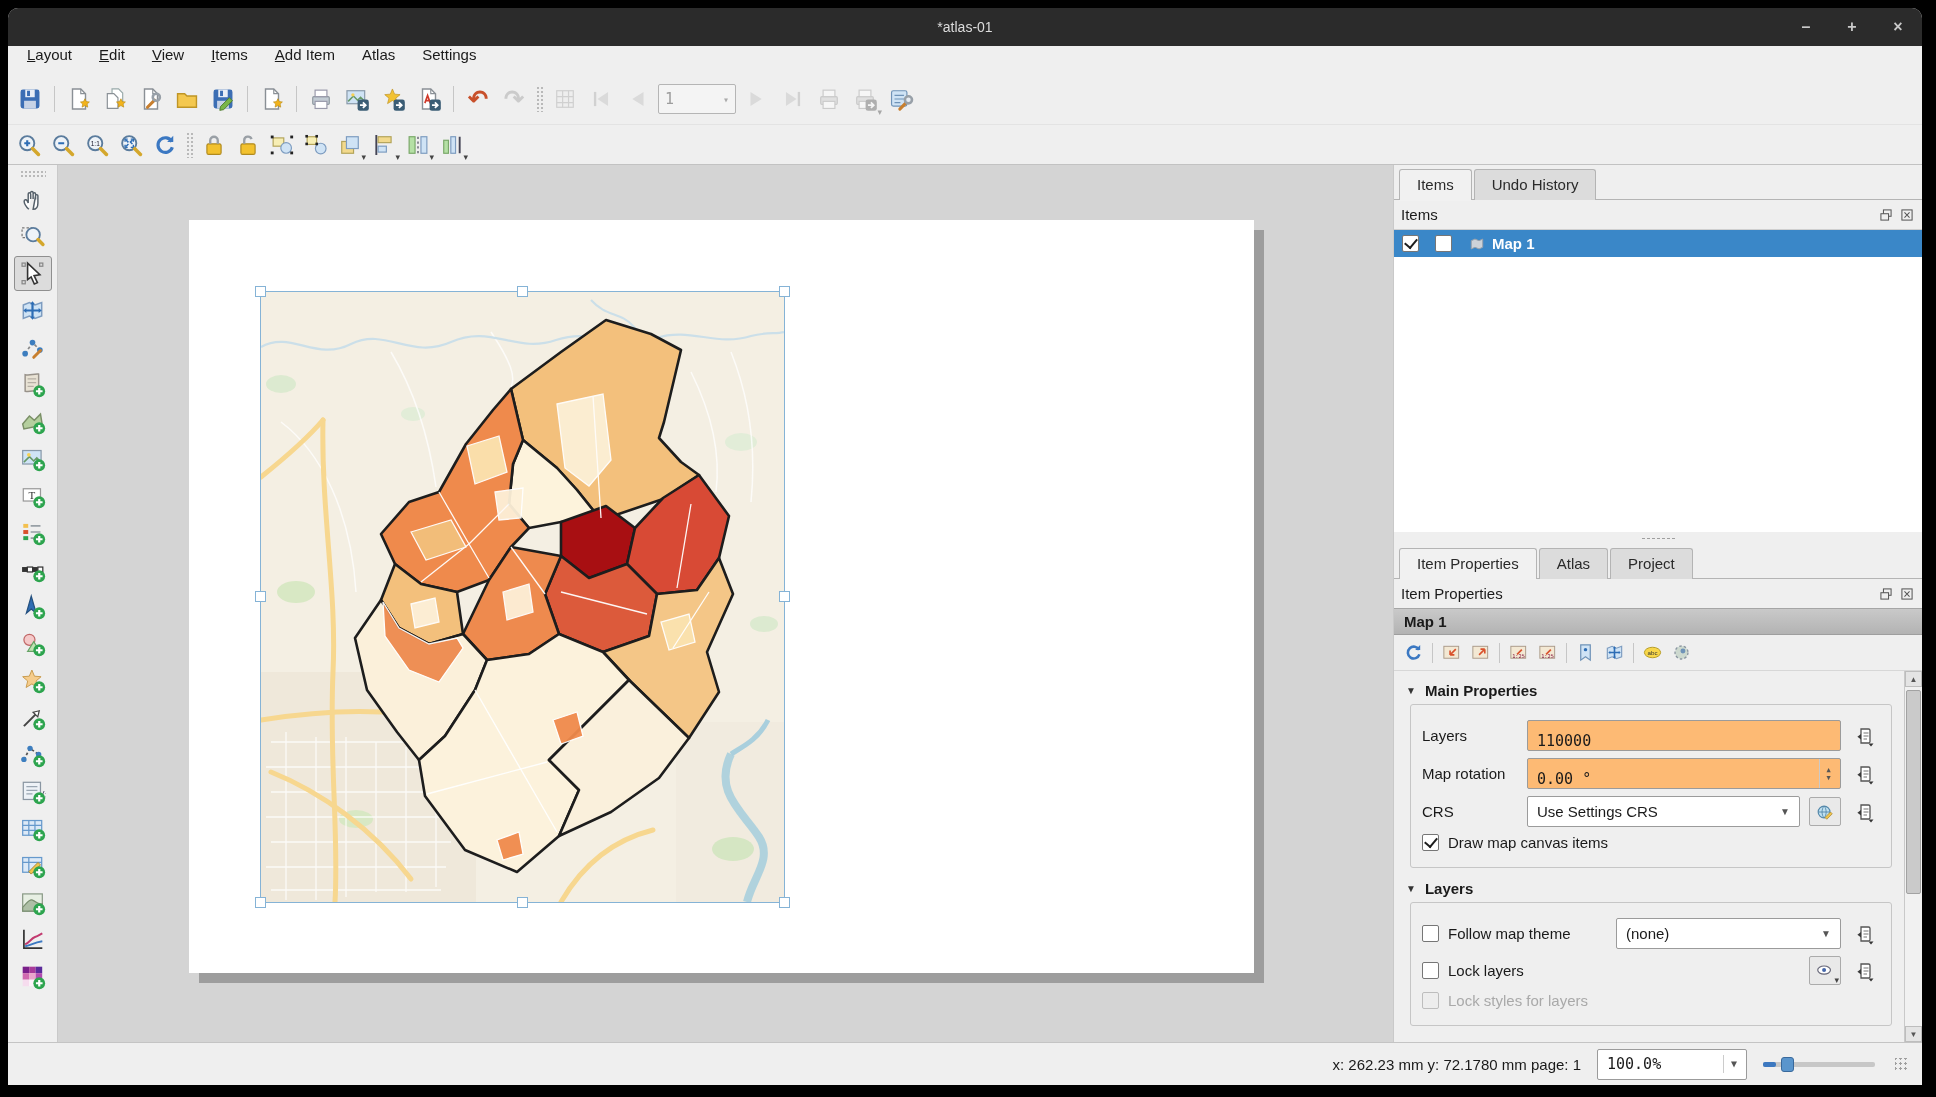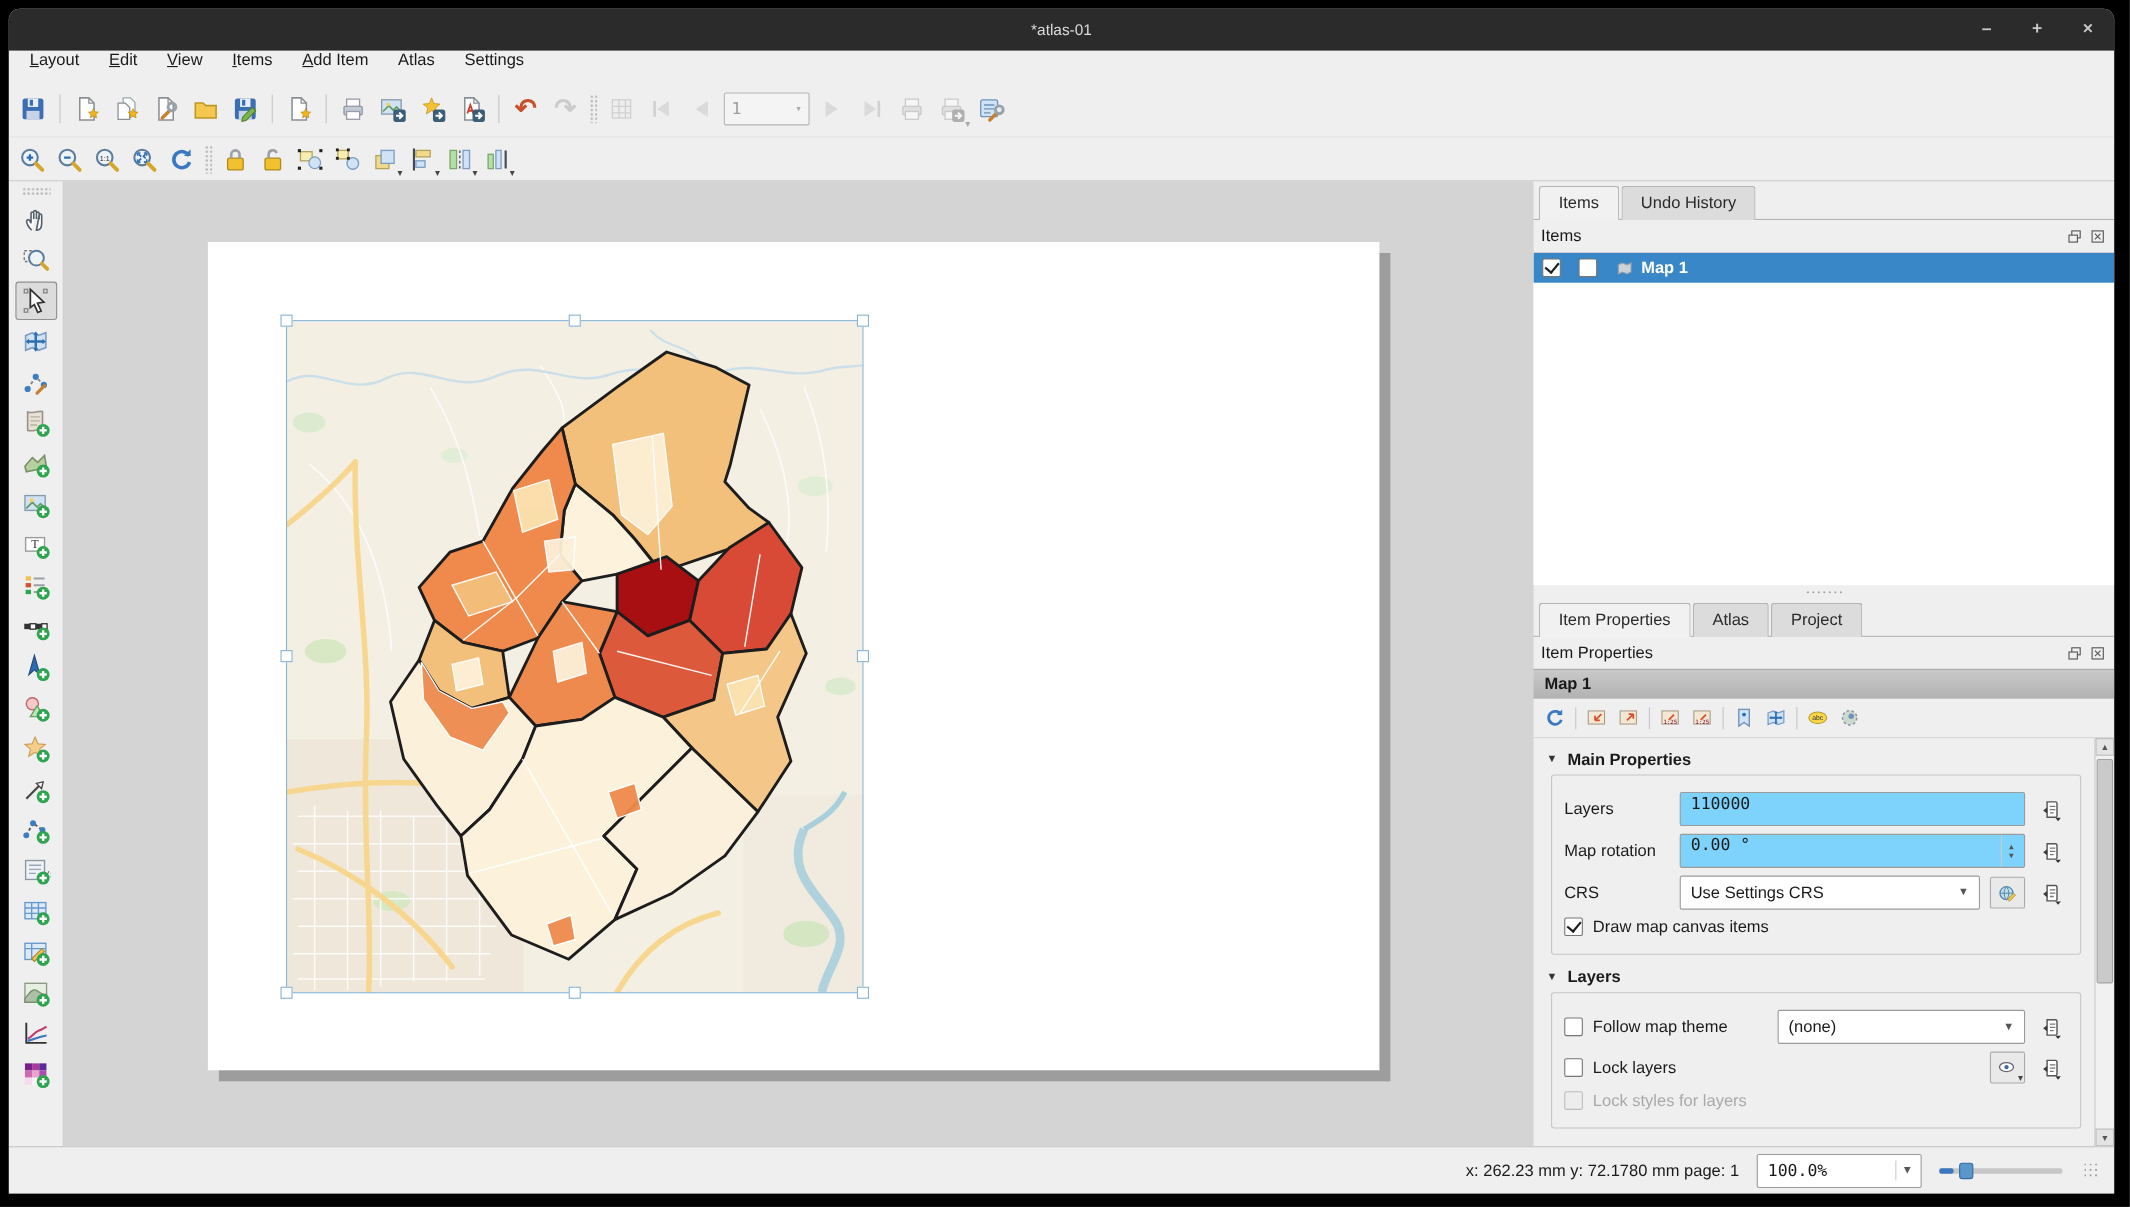--- a/index.html
+++ b/index.html
@@ -85,22 +85,22 @@
   .sb-btn{position:absolute;left:0;width:17px;height:16px;background:#e4e4e4;border:1px solid #bdbdbd;
     display:flex;align-items:center;justify-content:center;font-size:8px;color:#555;}
   .sb-up{top:0;} .sb-down{bottom:0;}
   .sb-thumb{position:absolute;left:1px;width:15px;top:19px;height:55%;background:#cacaca;
     border:1px solid #a2a2a2;border-radius:2px;}
   .section-h{display:flex;align-items:center;gap:9px;font-weight:bold;margin:11px 6px 5px 12px;}
   .tri{font-size:10px;color:#333;}
   .group{border:1px solid #c6c6c6;border-radius:3px;margin:0 12px 12px 16px;padding:8px 9px 9px 9px;}
   .prow{display:flex;align-items:center;margin:7px 2px;gap:9px;}
   .plabel{width:96px;flex:none;}
-  .field{flex:1;height:31px;background:#7dd3fc;border:1px solid #9b9b9b;border-radius:2px;
-    display:flex;align-items:flex-start;padding:0 9px;font-family:"DejaVu Sans Mono",monospace;font-size:15px;}
+  .field{flex:1;height:31px;background:#fdba74;border:1px solid #9b9b9b;border-radius:2px;
+    display:flex;align-items:flex-end;padding:0 9px;font-family:"DejaVu Sans Mono",monospace;font-size:15px;}
   .spincol{margin-left:auto;margin-right:-6px;width:18px;display:flex;flex-direction:column;align-items:center;
     border-left:1px solid #c9c9c9;height:100%;justify-content:center;color:#555;font-size:7px;line-height:8px;}
   .combo{flex:1;height:31px;background:#fff;border:1px solid #9b9b9b;border-radius:2px;
     display:flex;align-items:center;padding:0 9px;}
   .combo .carrow{margin-left:auto;font-size:10px;color:#555;}
   .sqbtn{width:32px;height:29px;flex:none;background:#e9e9e9;border:1px solid #ababab;border-radius:2px;
     display:flex;align-items:center;justify-content:center;position:relative;}
   .sqbtn svg{width:20px;height:20px;}
   .ovr{width:30px;height:29px;flex:none;display:flex;align-items:center;justify-content:center;}
   .ovr svg{width:22px;height:22px;}

